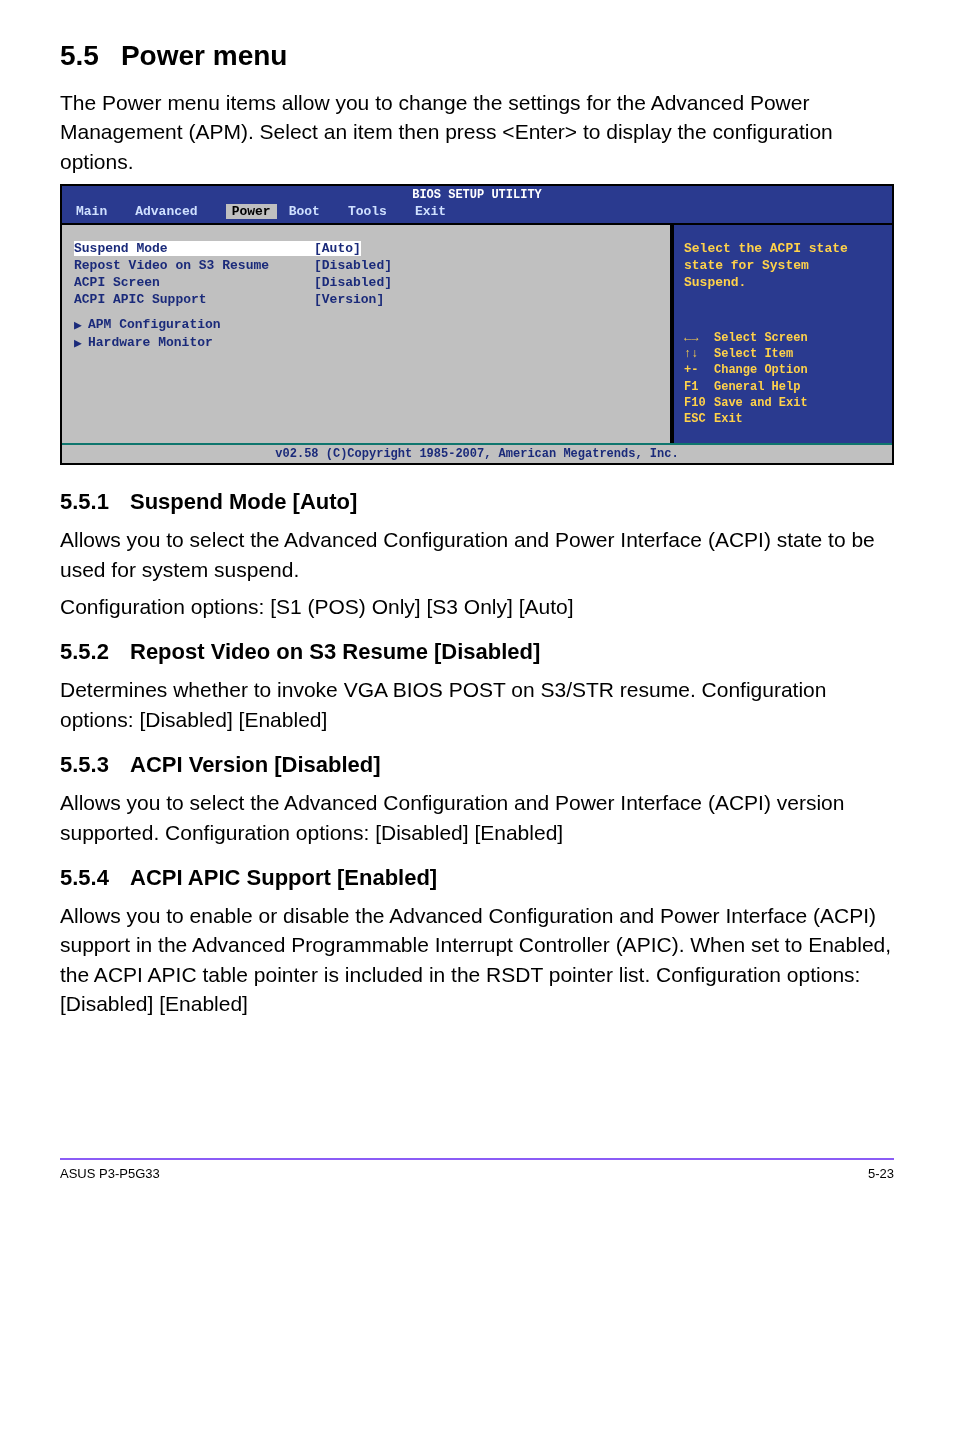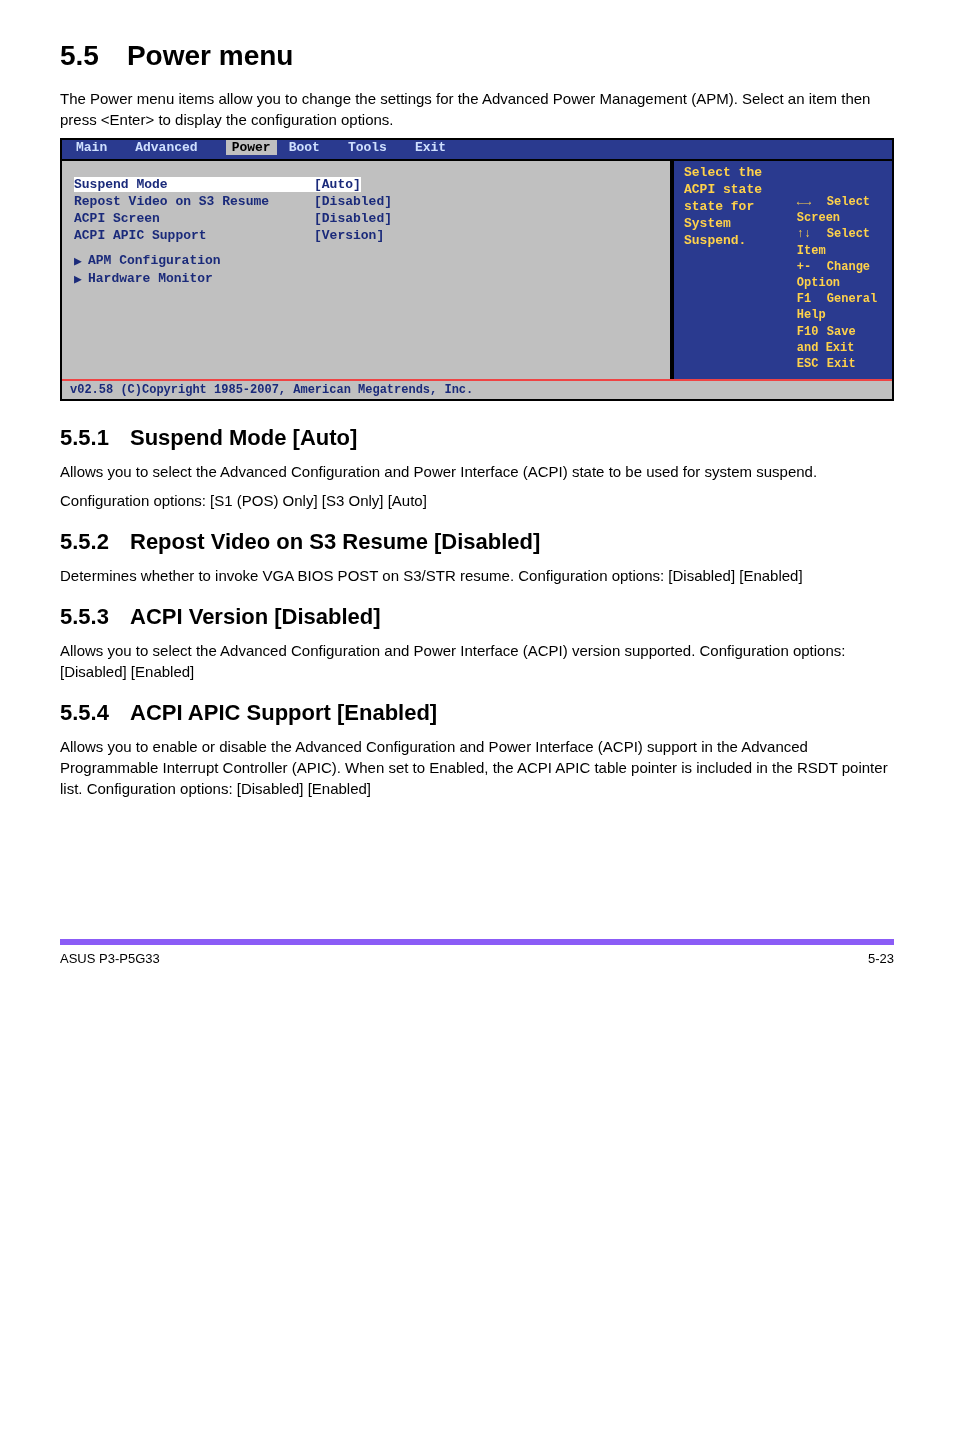--- a/index.html
+++ b/index.html
@@ -1,55 +1,56 @@
 <!DOCTYPE html>
 <html><head>
   <meta charset="utf-8">
   <style>
     * { margin: 0; padding: 0; box-sizing: border-box; }
     body { font-family: Arial, Helvetica, sans-serif; background: #fff; color: #000; padding: 40px 60px; width: 954px; }
     h1.section-title { font-size: 28px; font-weight: bold; margin-bottom: 16px; }
-    h1.section-title .num { margin-right: 28px; }
-    p.body-text { font-size: 15px; line-height: 1.4; margin-bottom: 8px; }
+    h1.section-title .num { margin-right: 22px; }
+    p.body-text { font-size: 21px; line-height: 1.4; margin-bottom: 8px; }
 
     
     .bios-box { border: 2px solid #000; background: #2a3a8f; color: #fff; font-family: "Courier New", monospace; font-size: 13px; font-weight: bold; margin: 8px 0 24px 0; }
     .bios-header { background: #2a3a8f; color: #fff; text-align: center; padding: 2px 0; font-size: 12px; }
     .bios-tabs { display: flex; gap: 0; padding: 0 14px 4px 14px; }
     .bios-tab { color: #cfe0ff; padding: 0 16px 0 0; margin-right: 12px; }
     .bios-tab.active { background: #c0c0c0; color: #000000; padding: 0 6px; }
     .bios-body { display: flex; }
     .bios-left { flex: 1; background: #c0c0c0; color: #1a2a7a; border: 2px solid #000; border-left: none; border-bottom: none; padding: 16px 12px 60px 12px; min-height: 220px; position: relative; }
     .bios-left .row { display: flex; margin-bottom: 2px; }
     .bios-left .label { width: 240px; }
     .bios-left .val { }
     .bios-left .highlight .label, .bios-left .highlight .val { background: #fff; }
     .bios-left .sub { margin-top: 10px; }
     .bios-left .arrow { display:inline-block; width: 14px; }
-    .bios-right { width: 220px; background: #2a3a8f; color: #ffd24a; border: 2px solid #000; border-right:none; border-bottom:none; padding: 4px 10px; display:flex; flex-direction:row; justify-content:space-between; }
+    .bios-right { width: 220px; background: #2a3a8f; color: #ffd24a; border: 2px solid #000; border-right:none; border-bottom:none; padding: 16px 10px; display:flex; flex-direction:column; justify-content:space-between; }
     .bios-right .help-top div { line-height: 1.3; }
     .bios-right .legend { font-size: 12px; line-height: 1.35; color:#ffd24a;margin-top:29px; }
     .bios-right .legend .k { display:inline-block; width: 30px; color:#ffd24a; }
-    .bios-footer { background: #c0c0c0; color:#1a2a7a; text-align:left; font-size:12px; padding:2px 8px; border-top:2px solid #ef4444; }
+    .bios-footer { background: #c0c0c0; color:#1a2a7a; text-align:center; font-size:12px; padding:2px 0; border-top:2px solid #0f766e; }
 
     h2.sub-title { font-size: 22px; font-weight: bold; margin: 18px 0 10px 0; }
     h2.sub-title .subnum { display:inline-block; width: 70px; }
 
-    .footer-line { border-top: 6px solid #8b5cf6; margin-top: 140px; padding-top: 6px; display:flex; justify-content:space-between; font-size:13px; }
+    .footer-line { border-top: 2px solid #8b5cf6; margin-top: 140px; padding-top: 6px; display:flex; justify-content:space-between; font-size:13px; }
   </style>
 </head>
 <body>
 
 <h1 class="section-title">
   <span class="num">5.5</span><span>Power menu</span>
 </h1>
 
 <p class="body-text">The Power menu items allow you to change the settings for the Advanced Power Management (APM). Select an item then press &lt;Enter&gt; to display the configuration options.</p>
 
 <div class="bios-box">
+  <div class="bios-header">BIOS SETUP UTILITY</div>
   <div class="bios-tabs">
     <span class="bios-tab">Main</span>
     <span class="bios-tab">Advanced</span>
     <span class="bios-tab active">Power</span>
     <span class="bios-tab">Boot</span>
     <span class="bios-tab">Tools</span>
     <span class="bios-tab">Exit</span>
   </div>
   <div class="bios-body">
     <div class="bios-left">

